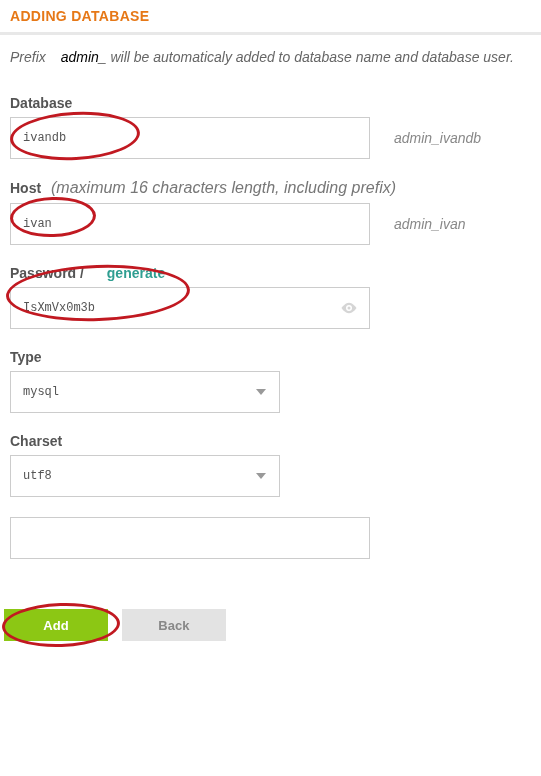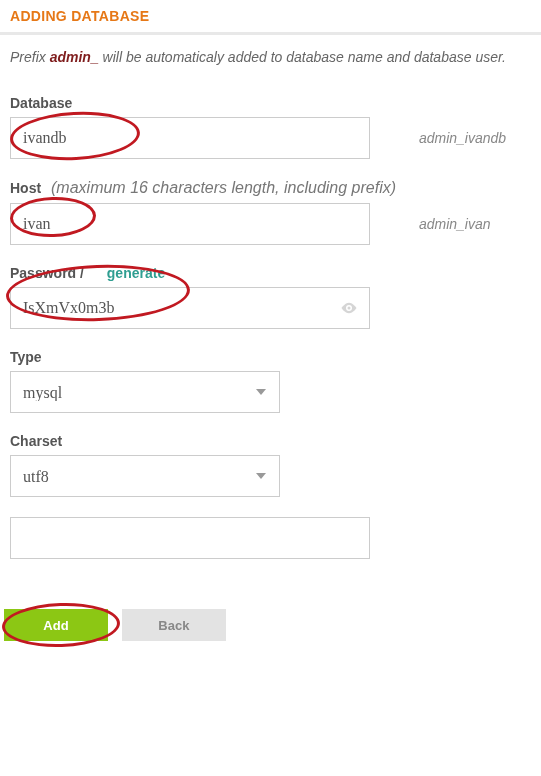--- a/index.html
+++ b/index.html
@@ -19,21 +19,21 @@
       font-weight: bold;
       color: #e67817;
       letter-spacing: 0.3px;
     }
     .prefix-line {
       padding: 14px 10px 6px 10px;
       font-style: italic;
       color: #666;
       font-size: 14px;
     }
-    .prefix-line strong { font-weight: bold; color: #7f1d1d; }
+    .prefix-line strong { font-weight: normal; color: #000000; margin-left: 11px; }
     .form-wrap { padding: 4px 10px; }
     .group { margin-top: 20px; position: relative; }
     .label-row {
       font-size: 14px;
       font-weight: bold;
       color: #555;
       margin-bottom: 6px;
     }
     .label-row .hint {
       font-weight: normal;
@@ -46,41 +46,41 @@
       color: #2f9e91;
       cursor: pointer;
       font-weight: bold;
       margin-left: 19px;
     }
     .txt, .sel {
       width: 360px;
       height: 42px;
       border: 1px solid #ccc;
       padding: 0 12px;
-      font-size: 16px;
+      font-size: 12px;
       color: #555;
       background: #fff;
       outline: none;
-      font-family: Liberation Serif, serif;
+      font-family: Liberation Mono, monospace;
       vertical-align: middle;
     }
     .sel-wrap { position: relative; display: inline-block; }
     .sel-wrap.narrow .sel { width: 270px; }
     .sel {
       appearance: none; -webkit-appearance: none; -moz-appearance: none;
       padding-right: 17px;
     }
     .sel-caret {
       position: absolute; right: 14px; top: 50%; transform: translateY(-50%);
       pointer-events: none;
     }
     .sel-caret svg { width: 10px; height: 6px; display: block; }
     .prefixed {
       display: inline-block;
-      margin-left: 45px;
+      margin-left: 20px;
       font-style: italic;
       color: #888;
       font-size: 14px;
       vertical-align: middle;
     }
     .pwd-wrap { position: relative; display: inline-block; }
     .eye {
       position: absolute; right: 12px; top: 50%; transform: translateY(-50%);
       cursor: pointer; opacity: 0.35;
     }

